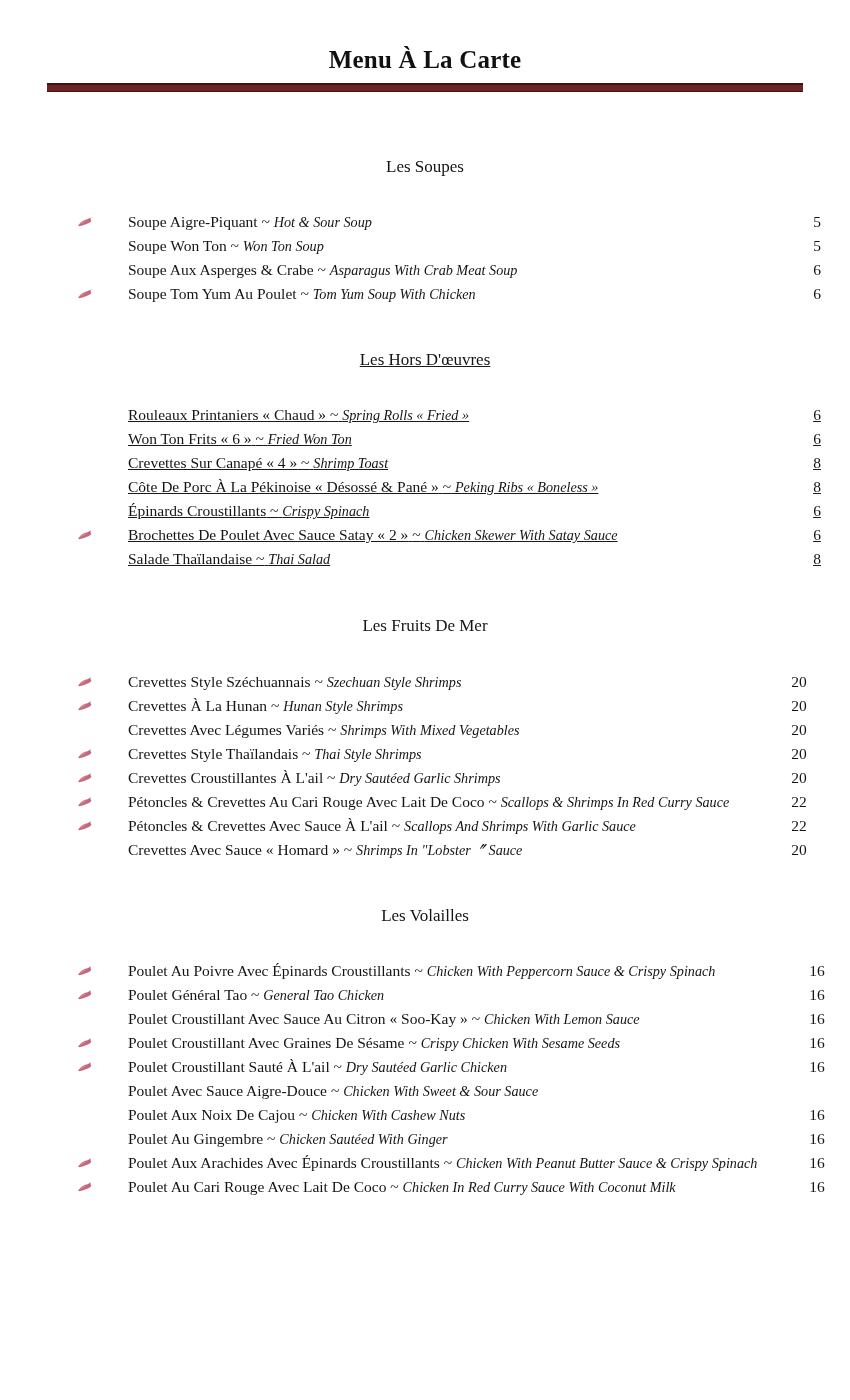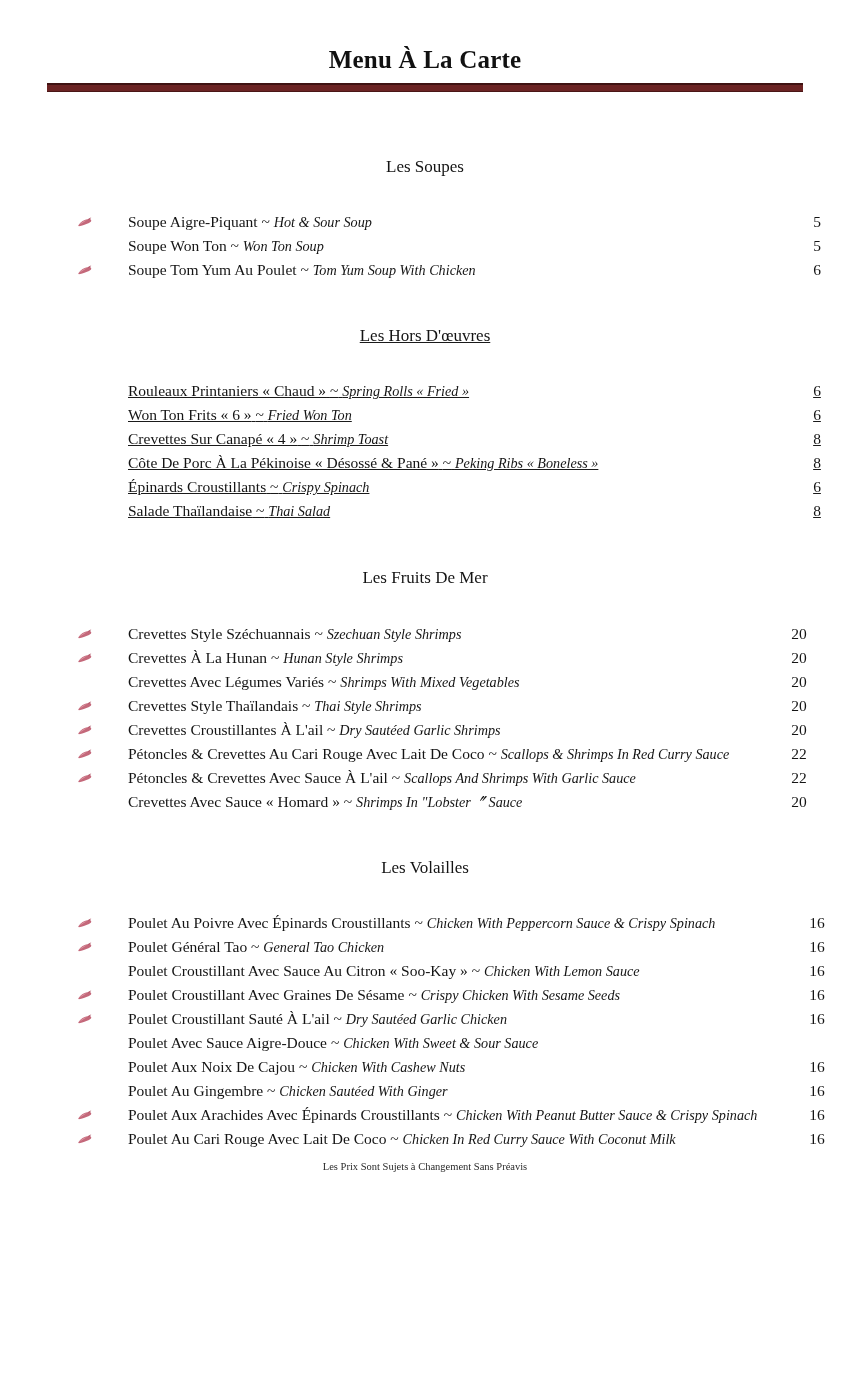--- a/index.html
+++ b/index.html
@@ -149,20 +149,25 @@
                   </svg>
                 </span>
               </td>
               <td class="item-name"><span class="fr">Soupe Aigre-Piquant</span> <span class="sep">~</span> <span class="en">Hot &amp; Sour Soup</span></td>
               <td class="item-price">5</td>
             </tr>
             <tr>
               <td></td>
               <td class="item-name"><span class="fr">Soupe Won Ton</span> <span class="sep">~</span> <span class="en">Won Ton Soup</span></td>
               <td class="item-price">5</td>
+            </tr>
+            <tr>
+              <td></td>
+              <td class="item-name"><span class="fr">Soupe Aux Asperges &amp; Crabe</span> <span class="sep">~</span> <span class="en">Asparagus With Crab Meat Soup</span></td>
+              <td class="item-price">6</td>
             </tr>
             <tr>
               <td>
                 <span class="spice-icon">
                   <svg width="18" height="12" viewBox="0 0 18 12">
                     <path d="M3.2 9.4 C5.4 5.9, 9.2 3.6, 13.4 3.0 C14.8 2.8, 15.9 3.3, 16.2 4.2 C16.5 5.2, 15.6 6.2, 14.0 6.9 C10.6 8.4, 7.0 9.6, 3.9 10.2 Z" fill="#c4687a"></path>
                     <path d="M13.1 3.2 C14.1 2.2, 15.3 1.6, 16.3 1.8 C15.7 2.6, 14.6 3.2, 13.5 3.5 Z" fill="#a8485c"></path>
                     <path d="M4.0 9.2 C6.0 6.6, 9.0 4.8, 12.0 4.1 C9.6 5.6, 6.6 7.6, 4.0 9.2 Z" fill="#e3a2ae" opacity="0.85"></path>
                   </svg>
                 </span>
@@ -201,20 +206,33 @@
               <td></td>
               <td class="item-name"><span class="fr">Côte De Porc À La Pékinoise « Désossé &amp; Pané »</span> <span class="sep">~</span> <span class="en">Peking Ribs « Boneless »</span></td>
               <td class="item-price">8</td>
             </tr>
             <tr>
               <td></td>
               <td class="item-name"><span class="fr">Épinards Croustillants</span> <span class="sep">~</span> <span class="en">Crispy Spinach</span></td>
               <td class="item-price">6</td>
             </tr>
             <tr>
+              <td>
+                <span class="spice-icon">
+                  <svg width="18" height="12" viewBox="0 0 18 12">
+                    <path d="M3.2 9.4 C5.4 5.9, 9.2 3.6, 13.4 3.0 C14.8 2.8, 15.9 3.3, 16.2 4.2 C16.5 5.2, 15.6 6.2, 14.0 6.9 C10.6 8.4, 7.0 9.6, 3.9 10.2 Z" fill="#c4687a"></path>
+                    <path d="M13.1 3.2 C14.1 2.2, 15.3 1.6, 16.3 1.8 C15.7 2.6, 14.6 3.2, 13.5 3.5 Z" fill="#a8485c"></path>
+                    <path d="M4.0 9.2 C6.0 6.6, 9.0 4.8, 12.0 4.1 C9.6 5.6, 6.6 7.6, 4.0 9.2 Z" fill="#e3a2ae" opacity="0.85"></path>
+                  </svg>
+                </span>
+              </td>
+              <td class="item-name"><span class="fr">Brochettes De Poulet Avec Sauce Satay « 2 »</span> <span class="sep">~</span> <span class="en">Chicken Skewer With Satay Sauce</span></td>
+              <td class="item-price">6</td>
+            </tr>
+            <tr>
               <td></td>
               <td class="item-name"><span class="fr">Salade Thaïlandaise</span> <span class="sep">~</span> <span class="en">Thai Salad</span></td>
               <td class="item-price">8</td>
             </tr>
           </tbody>
         </table>
       </div>
       <div class="section section-fruits">
         <div class="section-heading">Les Fruits De Mer</div>
         <table class="items">
@@ -420,15 +438,14 @@
                 </span>
               </td>
               <td class="item-name"><span class="fr">Poulet Au Cari Rouge Avec Lait De Coco</span> <span class="sep">~</span> <span class="en">Chicken In Red Curry Sauce With Coconut Milk</span></td>
               <td class="item-price">16</td>
             </tr>
           </tbody>
         </table>
       </div>
     </div>
 
-  <div class="footer-note">Les Prix Sont Sujets à Changement Sans Préavis</div>
 
 </div>
 
 </body></html>

